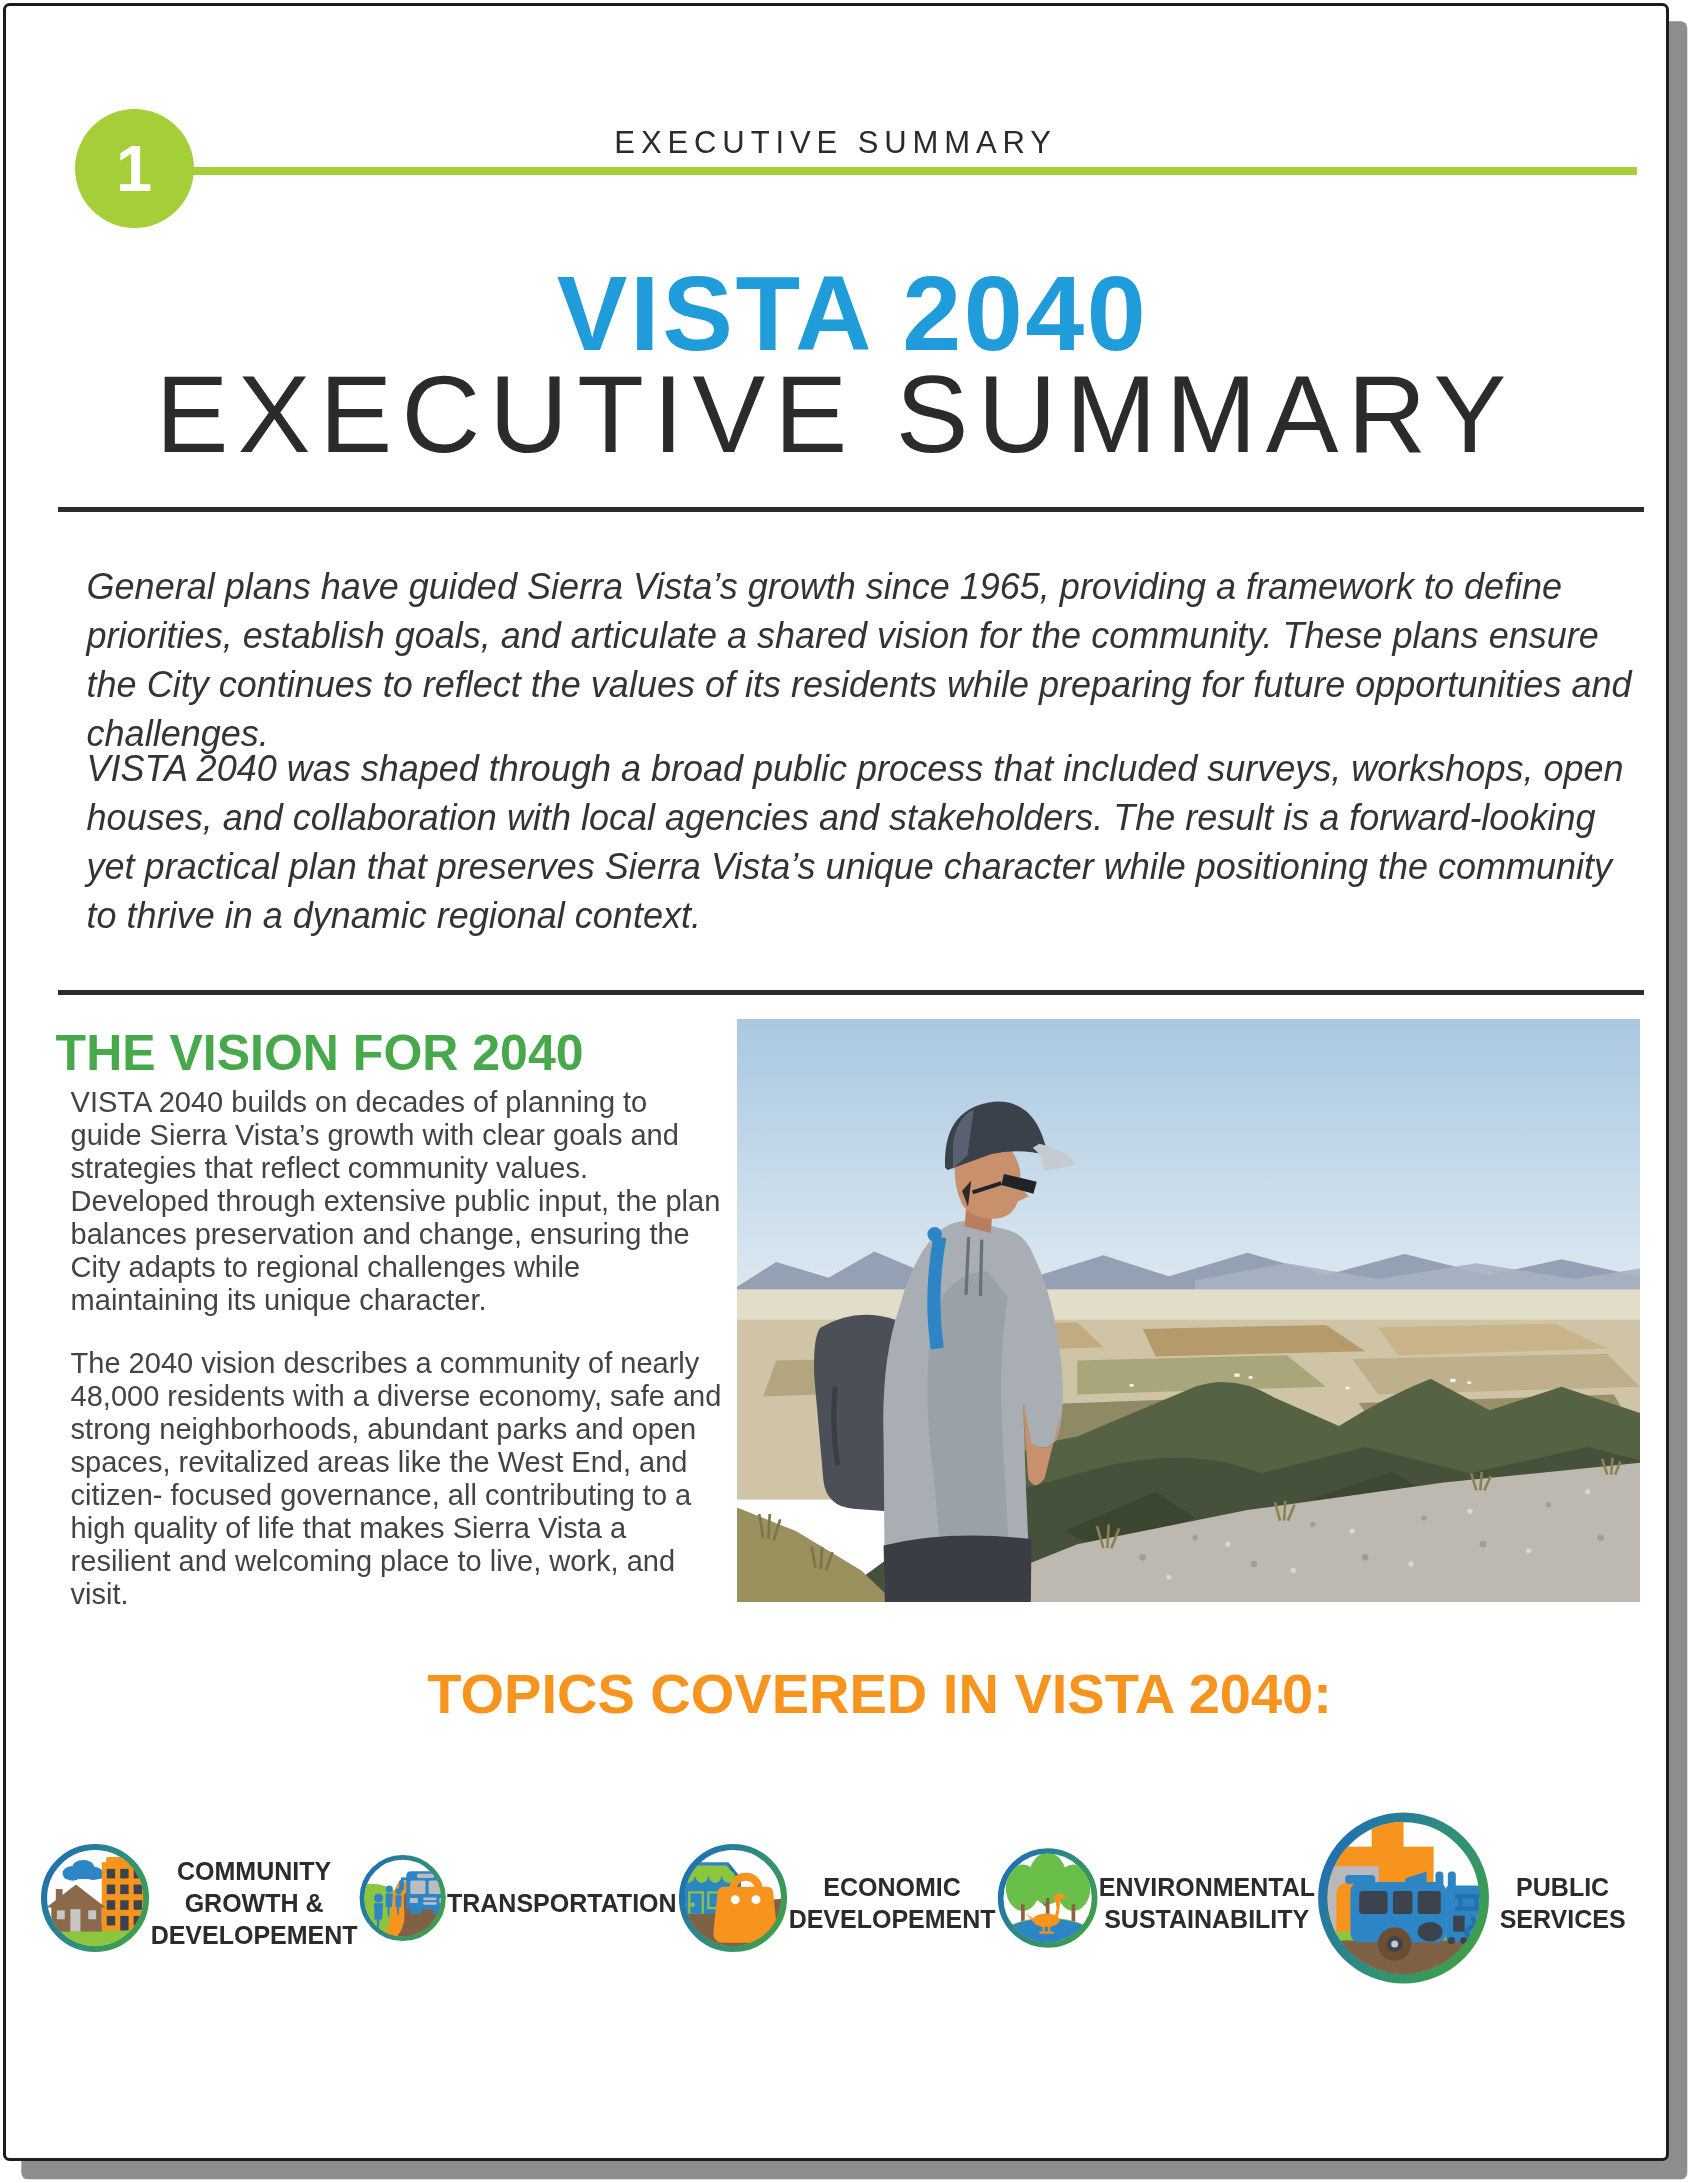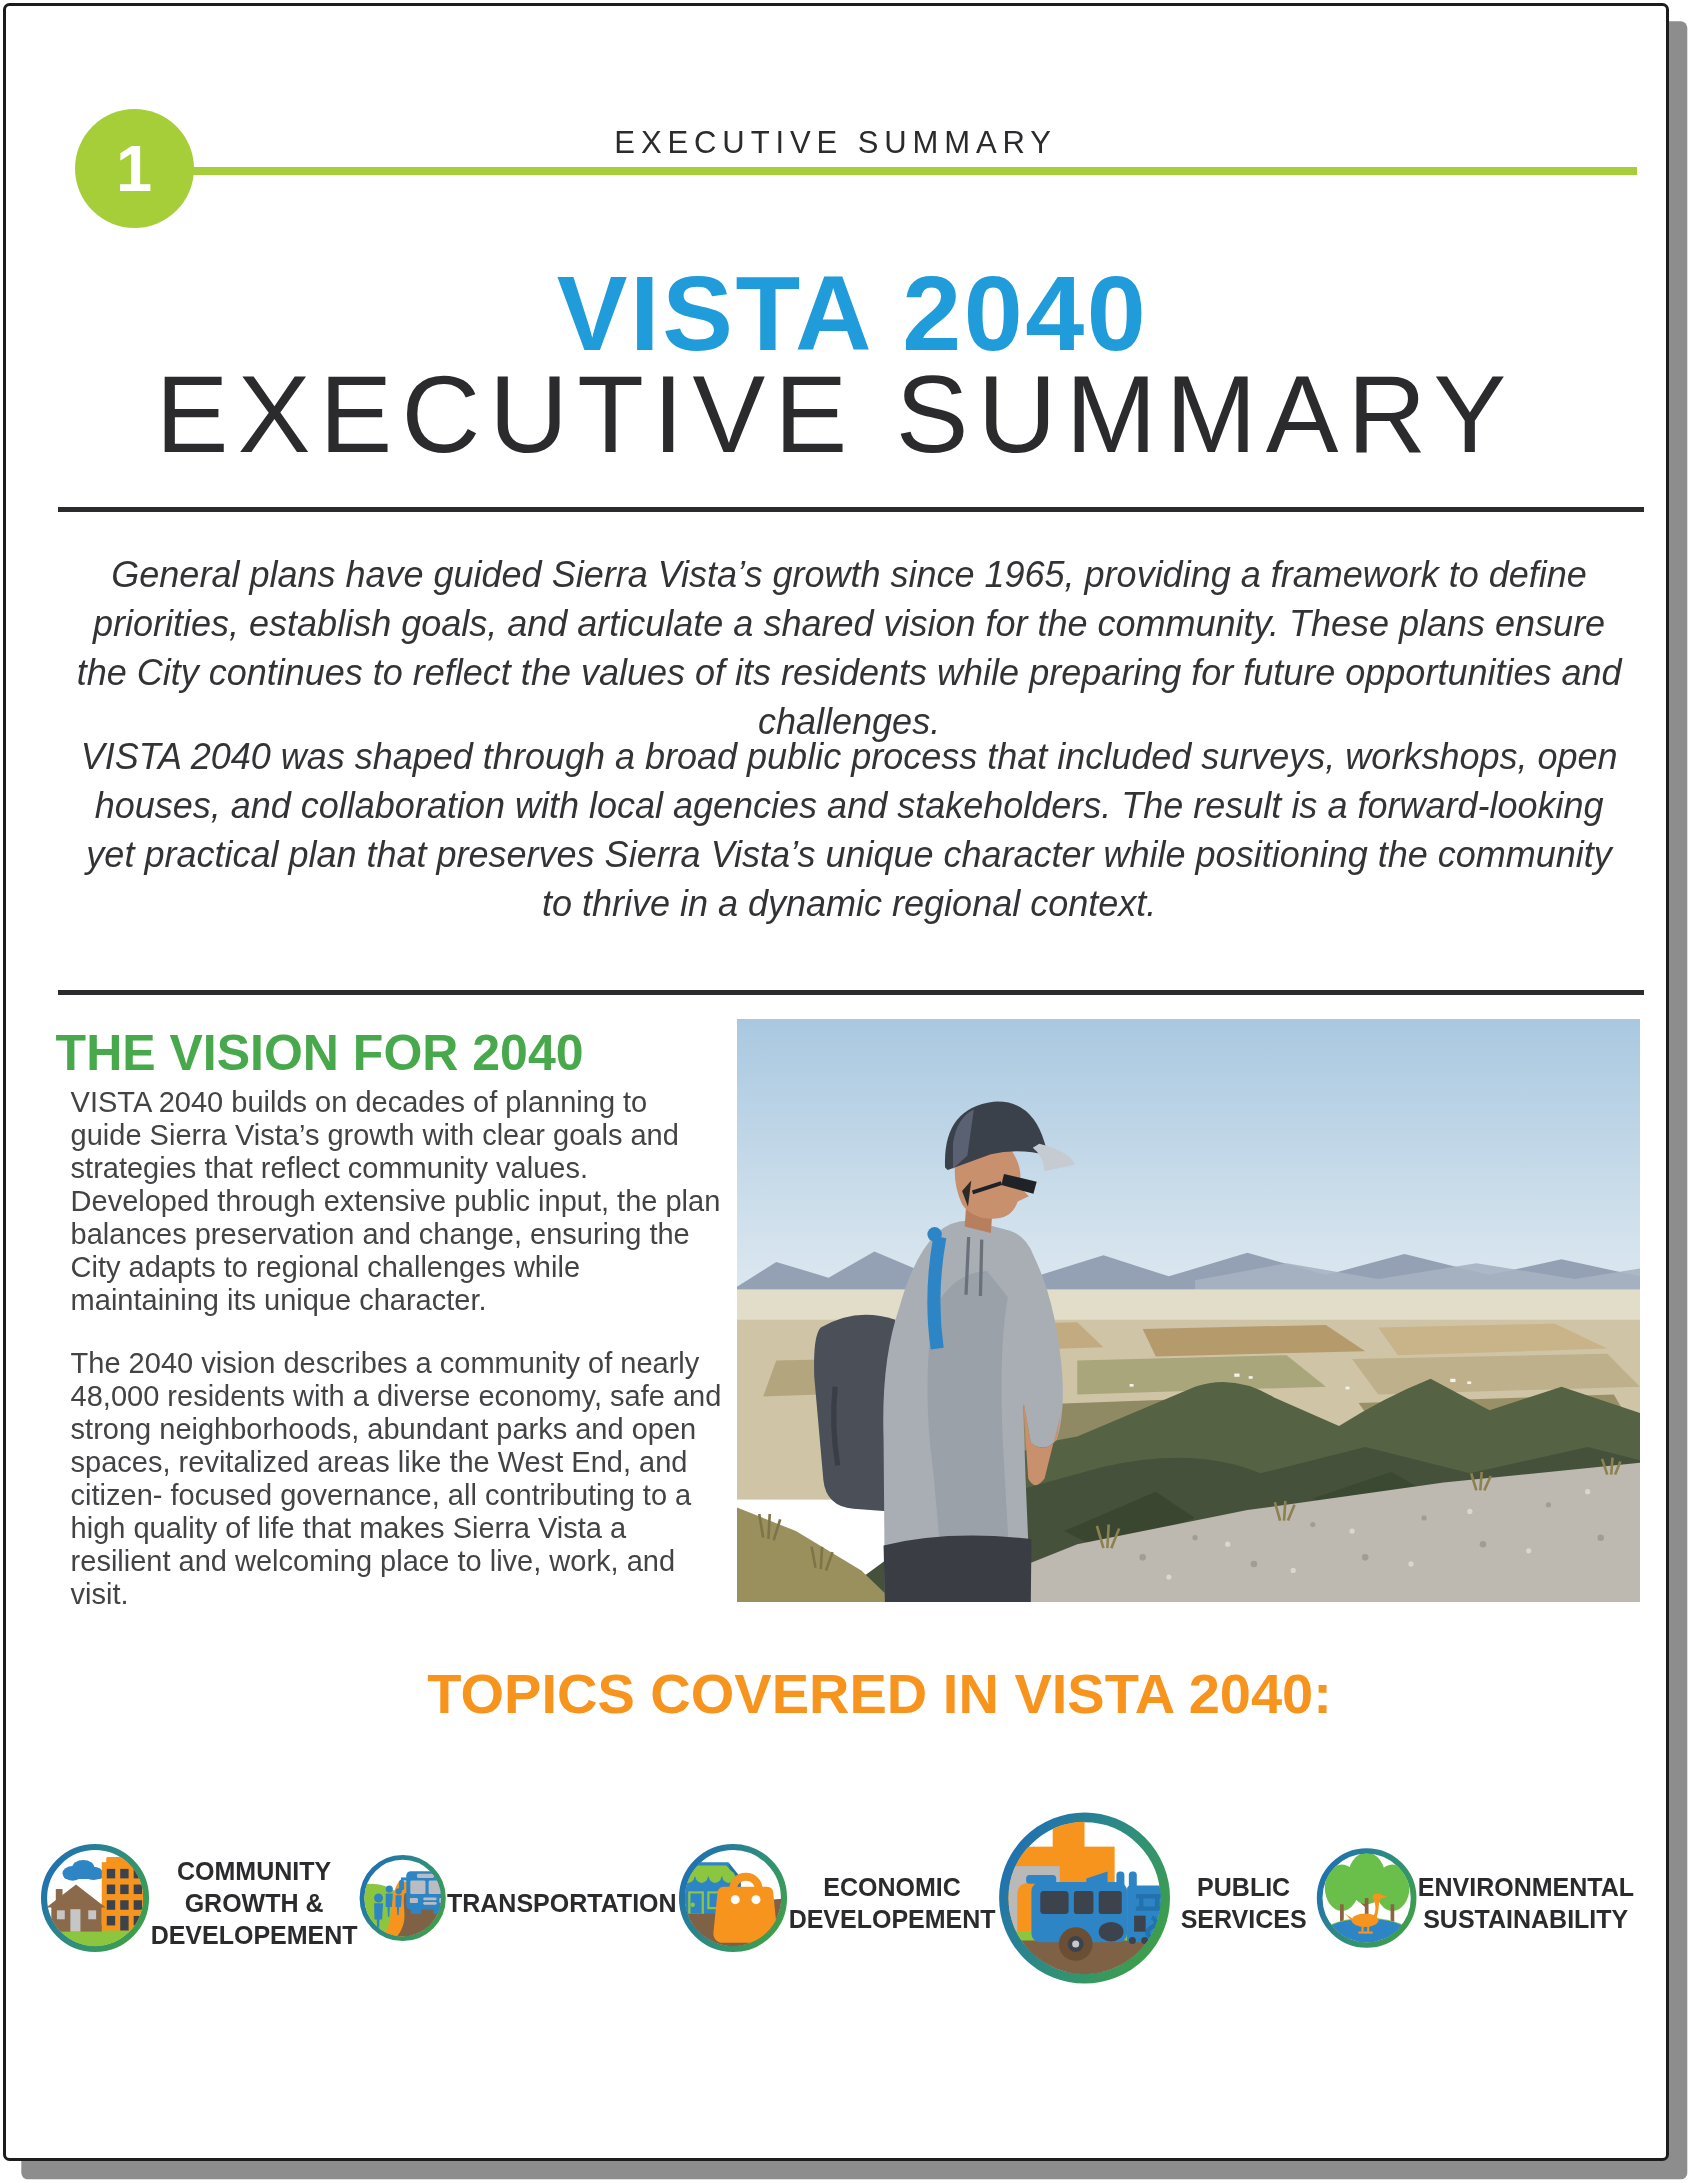--- a/index.html
+++ b/index.html
@@ -21,21 +21,21 @@
   
   .title-blue{position:absolute;left:0;top:230px;width:100%;margin:17px;text-align:center;
               font-size:106px;font-weight:bold;letter-spacing:2.6px;color:#1f9cd9;}
   .title-black{position:absolute;left:0;top:345px;width:100%;margin:0;text-align:center;
                font-size:109px;font-weight:400;letter-spacing:9.2px;color:#2b2b2e;}
 
   .rule{position:absolute;left:52px;width:1586px;height:5.2px;background:#2b2b2e;}
   .rule-1{top:501px;}
   .rule-2{top:984px;}
 
-  .intro{position:absolute;left:69px;width:1549px;margin:0;text-align:center;
+  .intro{position:absolute;left:69px;width:1549px;margin:12px;
          font-style:italic;font-size:36px;line-height:49px;color:#333336;}
   .intro-1{top:544px;}
   .intro-2{top:726px;}
 
   
   .vision-heading{position:absolute;left:50px;top:1018px;margin:0;
                   font-size:50px;font-weight:bold;color:#48a94c;letter-spacing:0;}
   .vision-p{position:absolute;left:65px;width:654px;margin:0;
             font-size:29px;line-height:33px;color:#434345;}
   .vision-p1{top:1080px;}
@@ -297,20 +297,57 @@
           <path d="M84,80 L160,80 C168,80 173,86 172,93 L179,162 C180,172 172,180 162,180 L82,180 C72,180 64,172 65,162 L72,93 C72,86 76,80 84,80 Z" fill="#f7941e"></path>
           <circle cx="104" cy="103" r="8" fill="#ffffff"></circle>
           <circle cx="141" cy="103" r="8" fill="#ffffff"></circle>
         </g>
       </svg>
       <div class="topic-label">ECONOMIC DEVELOPEMENT</div>
     </div>
 
     <div class="topic">
       <svg viewBox="0 0 200 200">
+        <clipPath id="clip4">
+            <circle cx="100" cy="100" r="86"></circle>
+          </clipPath>
+        <circle cx="100" cy="100" r="91" fill="#ffffff" stroke="url(#ringGrad)" stroke-width="11"></circle>
+        <g clip-path="url(#clip4)">
+          <g stroke="#8a6440" stroke-width="6" fill="none">
+            <path d="M52,140 L52,86 M52,104 L36,88 M52,112 L66,96"></path>
+            <path d="M100,142 L100,64 M100,90 L82,72 M100,100 L118,82 M100,116 L84,102"></path>
+            <path d="M150,140 L150,86 M150,104 L134,88 M150,112 L164,96"></path>
+          </g>
+          <ellipse cx="52" cy="80" rx="33" ry="45" fill="#6abf4b"></ellipse>
+          <ellipse cx="100" cy="62" rx="37" ry="50" fill="#6abf4b"></ellipse>
+          <ellipse cx="150" cy="80" rx="33" ry="45" fill="#6abf4b"></ellipse>
+          <g stroke="#8a6440" stroke-width="7" fill="none">
+            <path d="M52,148 L52,112"></path>
+              <path d="M100,150 L100,100"></path>
+              <path d="M150,148 L150,112"></path>
+          </g>
+          <path d="M10,160 Q100,116 190,160 L190,200 L10,200 Z" fill="#8cc63f"></path>
+          <ellipse cx="100" cy="166" rx="78" ry="26" fill="#2d85c5"></ellipse>
+          <g fill="#f7941e">
+            <ellipse cx="97" cy="143" rx="26" ry="13"></ellipse>
+            <polygon points="73,140 58,130 76,150"></polygon>
+            <path d="M110,140 C120,128 118,112 113,103 C110,97 113,92 119,92 L124,92 C129,92 130,97 127,101 C122,110 125,126 118,142 Z"></path>
+            <polygon points="126,93 140,97 126,102"></polygon>
+            <rect x="90" y="154" width="4" height="13"></rect>
+            <rect x="101" y="154" width="4" height="13"></rect>
+            <rect x="84" y="165" width="15" height="4"></rect>
+            <rect x="97" y="165" width="15" height="4"></rect>
+          </g>
+        </g>
+      </svg>
+      <div class="topic-label">ENVIRONMENTAL SUSTAINABILITY</div>
+    </div>
+
+    <div class="topic">
+      <svg viewBox="0 0 200 200">
         <clipPath id="clip5">
             <circle cx="100" cy="100" r="86"></circle>
           </clipPath>
         <circle cx="100" cy="100" r="91" fill="#ffffff" stroke="url(#ringGrad)" stroke-width="11"></circle>
         <g clip-path="url(#clip5)">
           <g fill="#f7941e">
             <rect x="10" y="42" width="124" height="100"></rect>
             <rect x="64" y="10" width="36" height="44"></rect>
             <polygon points="60,12 104,12 99,2 65,2"></polygon>
           </g>
@@ -340,52 +377,15 @@
             <rect x="164" y="144" width="8" height="8" rx="4"></rect>
           </g>
           <circle cx="90" cy="152" r="19" fill="#6b4f35"></circle>
           <circle cx="90" cy="152" r="9" fill="#3d434d"></circle>
           <circle cx="90" cy="152" r="4" fill="#c9c9c9"></circle>
         </g>
       </svg>
       <div class="topic-label">PUBLIC SERVICES</div>
     </div>
 
-    <div class="topic">
-      <svg viewBox="0 0 200 200">
-        <clipPath id="clip4">
-            <circle cx="100" cy="100" r="86"></circle>
-          </clipPath>
-        <circle cx="100" cy="100" r="91" fill="#ffffff" stroke="url(#ringGrad)" stroke-width="11"></circle>
-        <g clip-path="url(#clip4)">
-          <g stroke="#8a6440" stroke-width="6" fill="none">
-            <path d="M52,140 L52,86 M52,104 L36,88 M52,112 L66,96"></path>
-            <path d="M100,142 L100,64 M100,90 L82,72 M100,100 L118,82 M100,116 L84,102"></path>
-            <path d="M150,140 L150,86 M150,104 L134,88 M150,112 L164,96"></path>
-          </g>
-          <ellipse cx="52" cy="80" rx="33" ry="45" fill="#6abf4b"></ellipse>
-          <ellipse cx="100" cy="62" rx="37" ry="50" fill="#6abf4b"></ellipse>
-          <ellipse cx="150" cy="80" rx="33" ry="45" fill="#6abf4b"></ellipse>
-          <g stroke="#8a6440" stroke-width="7" fill="none">
-            <path d="M52,148 L52,112"></path>
-              <path d="M100,150 L100,100"></path>
-              <path d="M150,148 L150,112"></path>
-          </g>
-          <path d="M10,160 Q100,116 190,160 L190,200 L10,200 Z" fill="#8cc63f"></path>
-          <ellipse cx="100" cy="166" rx="78" ry="26" fill="#2d85c5"></ellipse>
-          <g fill="#f7941e">
-            <ellipse cx="97" cy="143" rx="26" ry="13"></ellipse>
-            <polygon points="73,140 58,130 76,150"></polygon>
-            <path d="M110,140 C120,128 118,112 113,103 C110,97 113,92 119,92 L124,92 C129,92 130,97 127,101 C122,110 125,126 118,142 Z"></path>
-            <polygon points="126,93 140,97 126,102"></polygon>
-            <rect x="90" y="154" width="4" height="13"></rect>
-            <rect x="101" y="154" width="4" height="13"></rect>
-            <rect x="84" y="165" width="15" height="4"></rect>
-            <rect x="97" y="165" width="15" height="4"></rect>
-          </g>
-        </g>
-      </svg>
-      <div class="topic-label">ENVIRONMENTAL SUSTAINABILITY</div>
-    </div>
-
   </div>
 </div>
 
 
 </body></html>

